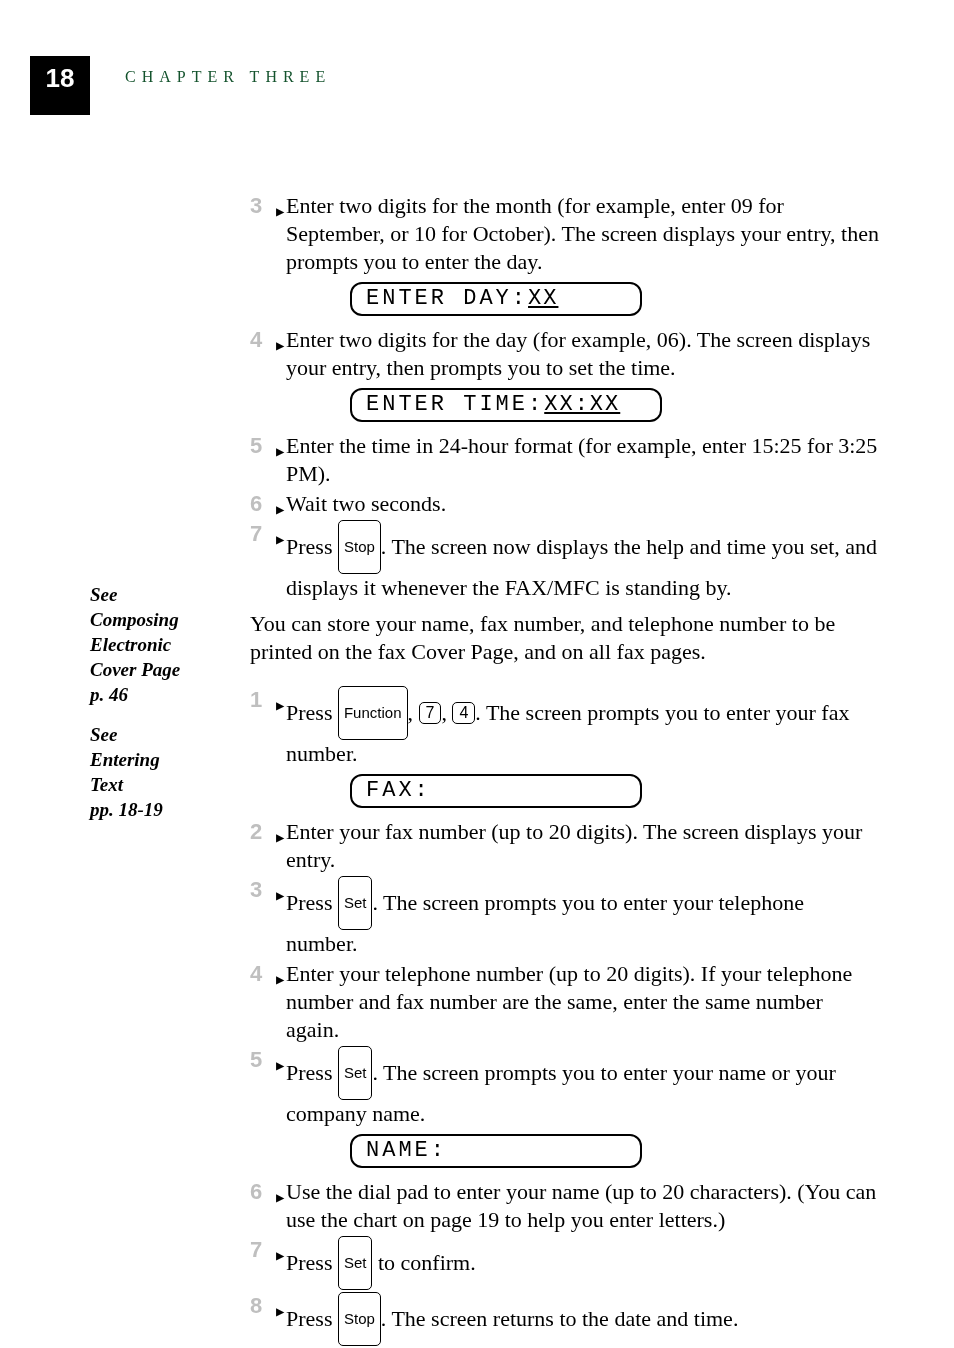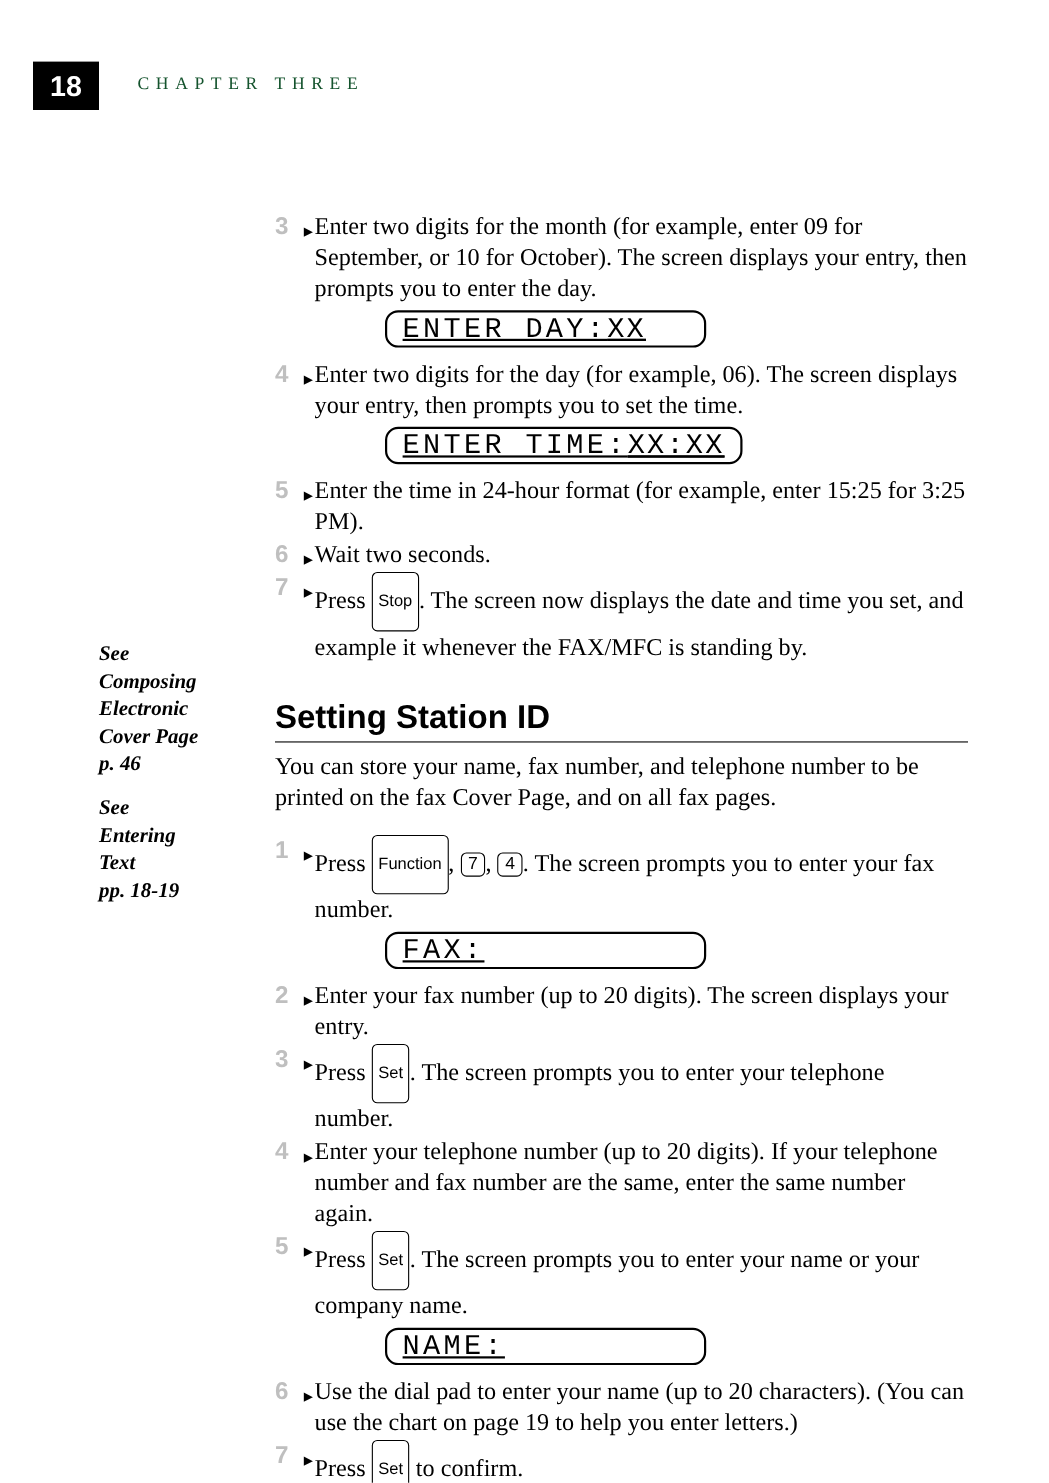--- a/index.html
+++ b/index.html
@@ -14,21 +14,21 @@
     width: 954px;
     height: 1348px;
     position: relative;
     box-sizing: border-box;
   }
   .page-number-tab {
     position: absolute;
     top: 56px;
     left: 30px;
     width: 60px;
-    height: 44px;
+    height: 59px;
     background: #000;
     color: #fff;
     font-family: "Arial Black", Arial, sans-serif;
     font-weight: 900;
     font-size: 26px;
     line-height: 44px;
     text-align: center;
   }
   .running-header {
     position: absolute;
@@ -83,26 +83,25 @@
     font-size: 22px;
     line-height: 28px;
     padding-left: 6px;
   }
   .lcd {
     display: inline-block;
     border: 2px solid #000;
     border-radius: 12px;
     padding: 2px 14px 2px 14px;
     font-family: "Courier New", monospace;
-    font-size: 26px;
+    font-size: 22px;
     letter-spacing: 3px;
     margin: 4px 0 8px 100px;
     min-width: 260px;
     line-height: 26px;
-    text-decoration: underline;
   }
   .lcd-wide { min-width: 280px; }
   h2.section {
     font-family: "Arial Black", Arial, sans-serif;
     font-weight: 900;
     font-size: 30px;
     margin: 34px 0 4px 0;
     border-bottom: 1.5px solid #000;
     padding-bottom: 4px;
   }
@@ -177,26 +176,25 @@
     </div>
 
     <div class="step">
       <div class="step-num">6</div>
       <div class="step-body">Wait two seconds.</div>
     </div>
 
     <div class="step">
       <div class="step-num">7</div>
       <div class="step-body">
-        <span>Press </span><span class="keycap">Stop</span><span>. The screen now displays the date and time you set, and example it whenever the FAX/MFC is standing by.</span>
-      </div>
-    </div>
-
-    
-    <h2 class="section">Setting Station ID</h2>
+        <span>Press </span><span class="keycap">Stop</span><span>. The screen now displays the help and time you set, and displays it whenever the FAX/MFC is standing by.</span>
+      </div>
+    </div>
+
+    
     <div class="para">You can store your name, fax number, and telephone number to be printed on the fax Cover Page, and on all fax pages.</div>
 
     <div class="step">
       <div class="step-num">1</div>
       <div class="step-body">
         <span>Press </span><span class="keycap">Function</span><span>, </span><span class="keycap-num">7</span><span>, </span><span class="keycap-num">4</span><span>. The screen prompts you to enter your fax number.</span>
       </div>
     </div>
     <div class="lcd"><span>FAX:</span></div>
 

